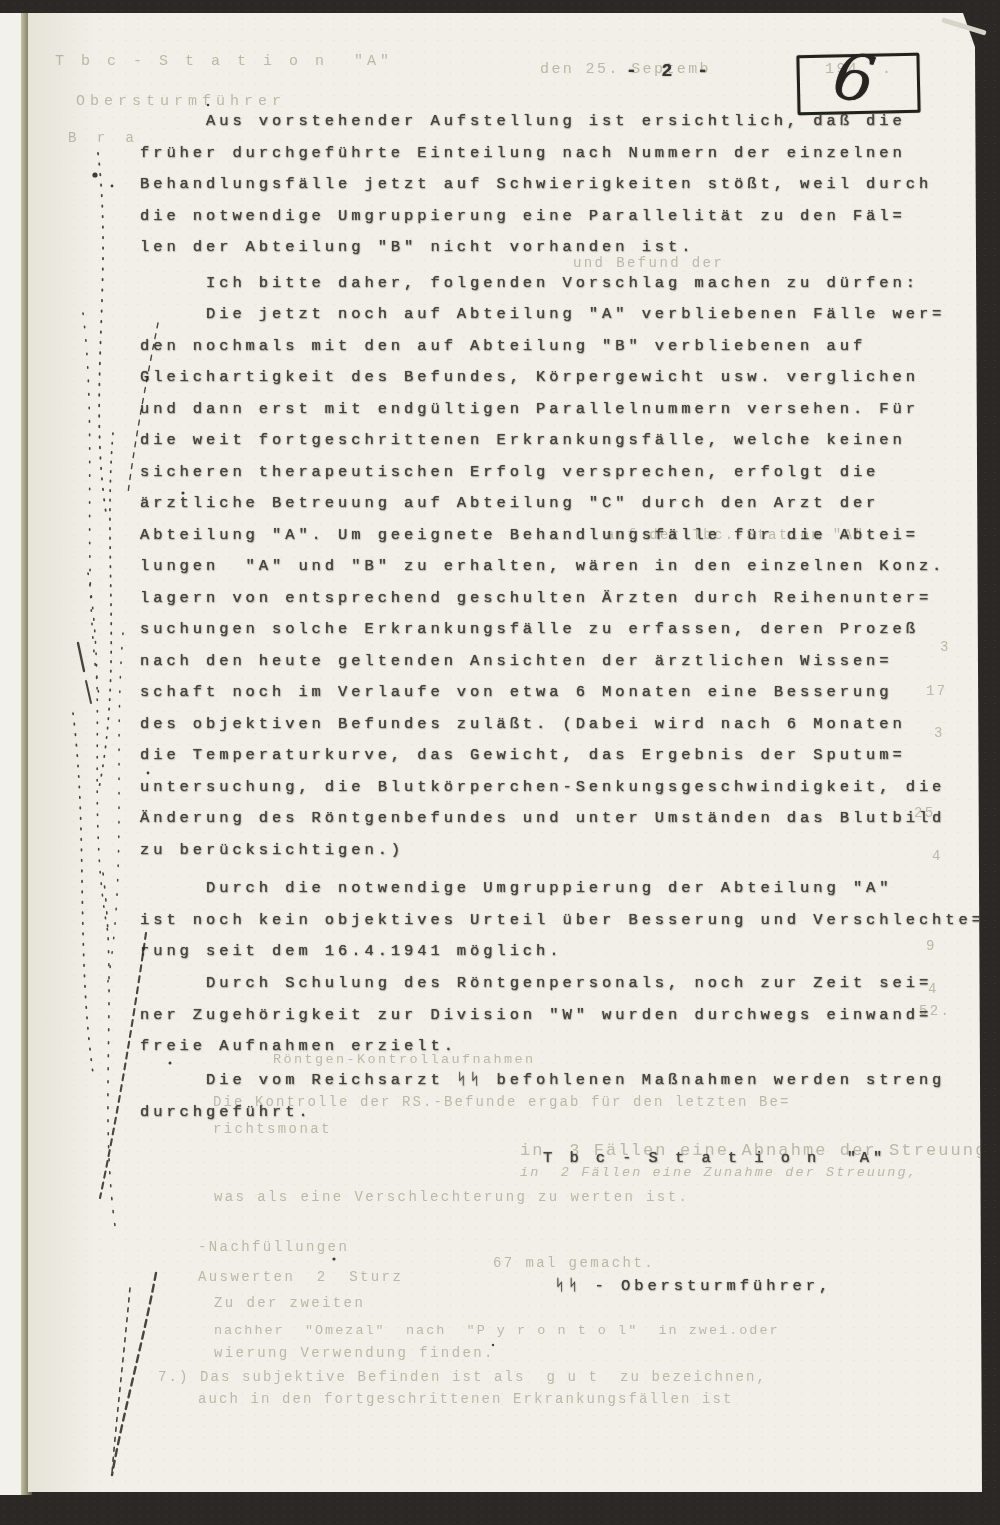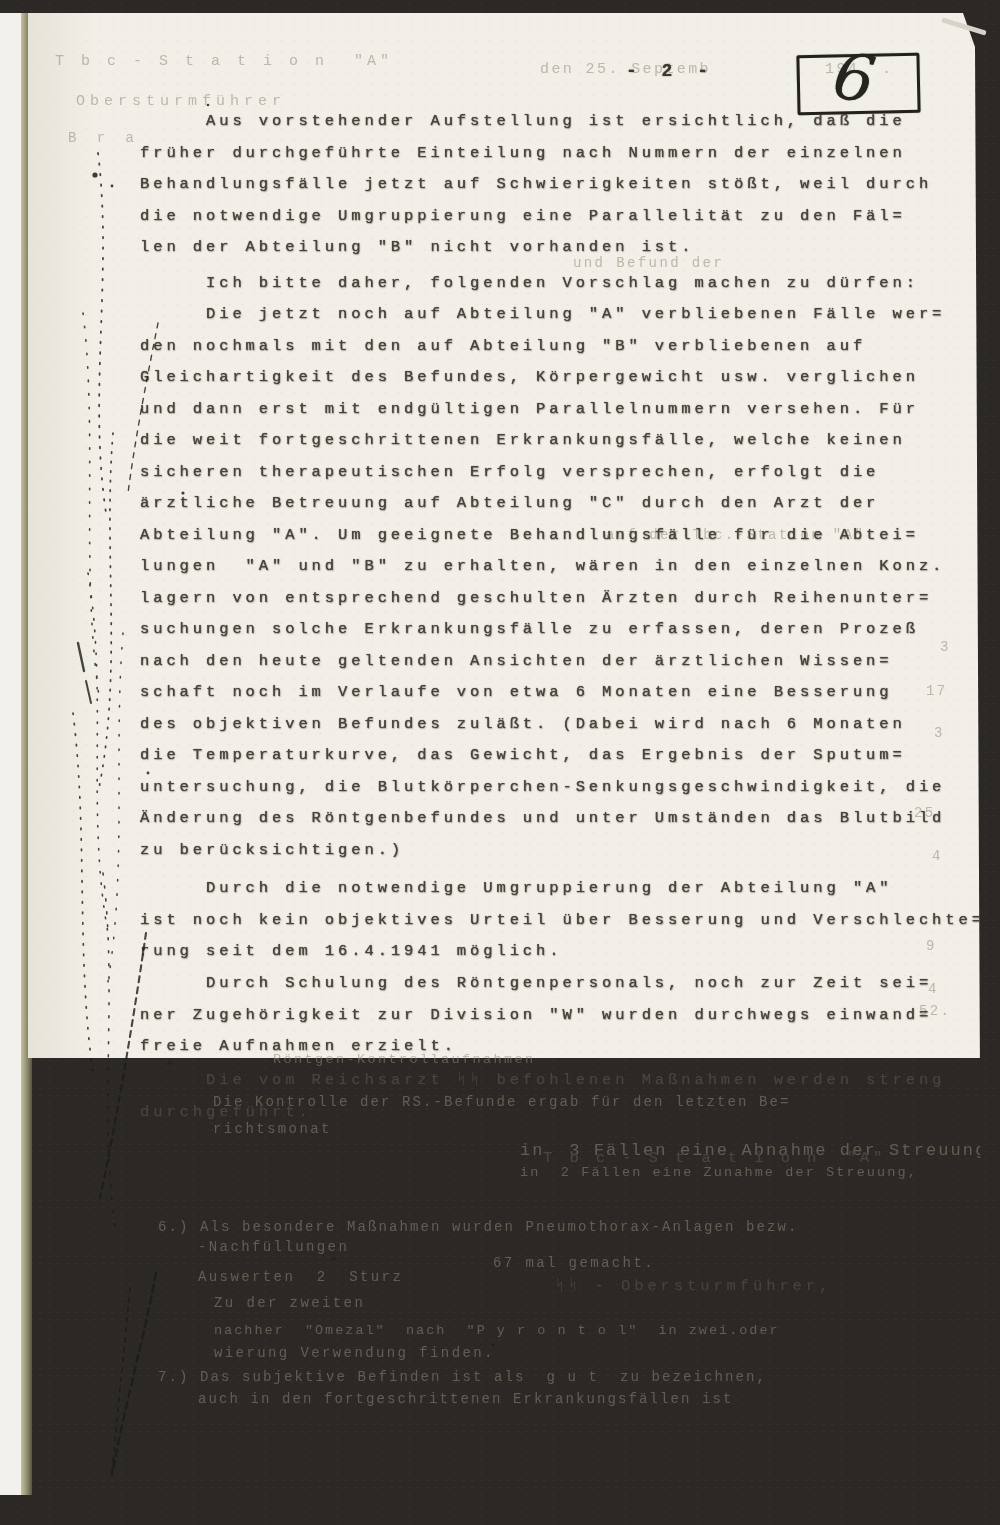--- a/index.html
+++ b/index.html
@@ -9,21 +9,21 @@
     background-image:radial-gradient(rgba(255,255,255,.035) 1px, transparent 1.2px);
     background-size:9px 7px;
     font-family:"Liberation Mono","DejaVu Sans Mono",monospace;
   }
   .edge-white{position:absolute;left:0;top:13px;width:23px;height:1482px;background:#f2f1ec;}
   .edge-olive{position:absolute;left:21px;top:13px;width:11px;height:1482px;
     background:linear-gradient(90deg,#c4c1a4 0%,#8f8d6e 55%,#56543f 100%);}
   .corner-strip{position:absolute;left:941px;top:24px;width:46px;height:5px;background:#d6d3c8;
     transform:rotate(17deg);border-radius:2px;}
   .page{
-    position:absolute;left:28px;top:13px;width:954px;height:1045px;
+    position:absolute;left:28px;top:13px;width:954px;height:1479px;
     background:#f1efe7;
     background-image:linear-gradient(90deg,#e6e3d8 0px,rgba(241,239,231,0) 70px),
       radial-gradient(rgba(120,110,90,.05) 1px, transparent 1.4px);
     background-size:auto,13px 11px;
     clip-path:polygon(0 0,935px 0,947px 34px,954px 1479px,0 1479px);
   }
   .typed{
     position:absolute;white-space:pre;
     font-size:15.5px;line-height:31.5px;letter-spacing:3.9px;
     color:#48443c;
@@ -65,22 +65,22 @@
     <div class="gh" style="left:906px;top:712px;">3</div>
     <div class="gh" style="left:886px;top:792px;">25</div>
     <div class="gh" style="left:904px;top:835px;">4</div>
     <div class="gh" style="left:898px;top:925px;">9</div>
     <div class="gh" style="left:900px;top:968px;">4</div>
     <div class="gh" style="left:891px;top:990px;">52.</div>
     <div class="gh" style="left:245px;top:1039px;font-size:13.5px;">Röntgen-Kontrollaufnahmen</div>
     <div class="gh" style="left:185px;top:1081px;letter-spacing:2.1px;">Die Kontrolle der RS.-Befunde ergab für den letzten Be=</div>
     <div class="gh" style="left:185px;top:1108px;">richtsmonat</div>
     <div class="gh" style="left:492px;top:1128px;font-size:17px;letter-spacing:2.1px;">in  3 Fällen eine Abnahme der Streuung,</div>
-    <div class="gh" style="left:492px;top:1152px;font-size:13.5px;letter-spacing:2.1px;">in  2 Fällen eine Zunahme der Streuung,</div>
-    <div class="gh" style="left:130px;top:1206px;letter-spacing:2.1px;">6.) Als besondere Maßnahmen wurden Pneumothorax-Anlagen bezw.</div>
+    <div class="gh" style="left:492px;top:1152px;font-size:13.5px;letter-spacing:2.1px;font-style:italic;">in  2 Fällen eine Zunahme der Streuung,</div>
+    <div class="gh" style="left:186px;top:1176px;">was als eine Verschlechterung zu werten ist.</div>
     <div class="gh" style="left:170px;top:1226px;">-Nachfüllungen</div>
     <div class="gh" style="left:465px;top:1242px;">67 mal gemacht.</div>
     <div class="gh" style="left:170px;top:1256px;">Auswerten  2  Sturz</div>
     <div class="gh" style="left:186px;top:1282px;">Zu der zweiten</div>
     <div class="gh" style="left:186px;top:1310px;font-size:13.5px;letter-spacing:2px;">nachher  "Omezal"  nach  "P y r o n t o l"  in zwei.oder</div>
     <div class="gh" style="left:186px;top:1332px;">wierung Verwendung finden.</div>
     <div class="gh" style="left:130px;top:1356px;letter-spacing:2.1px;">7.) Das subjektive Befinden ist als  g u t  zu bezeichnen,</div>
     <div class="gh" style="left:170px;top:1378px;letter-spacing:2.1px;">auch in den fortgeschrittenen Erkrankungsfällen ist</div>
 
     <div class="pagenum">- 2 -</div>

